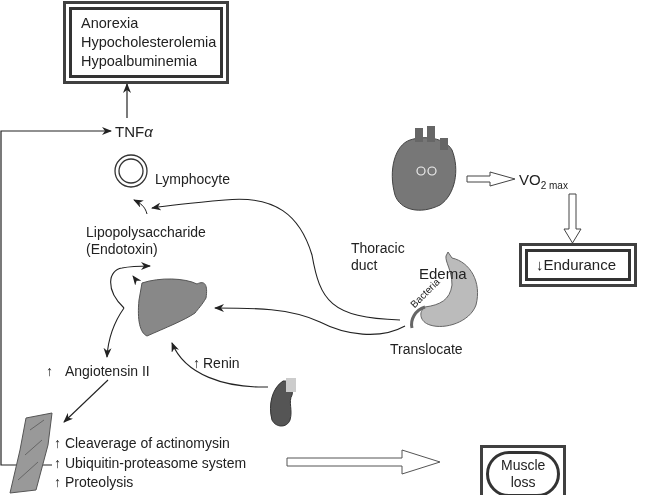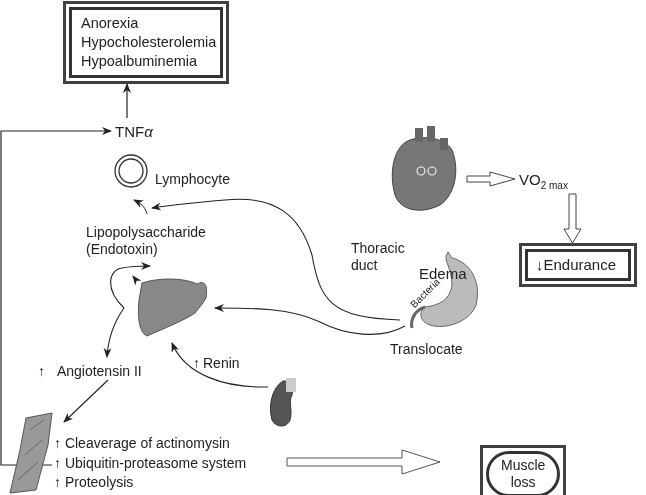--- a/index.html
+++ b/index.html
@@ -90,21 +90,21 @@
   <span>TNF</span><i>α</i>
 </div>
 
 <div class="t" style="left:155px; top:171px;">Lymphocyte</div>
 
 <div class="t" style="left:86px; top:224px;">
   <div>Lipopolysaccharide</div>
   <div>(Endotoxin)</div>
 </div>
 
-<div class="t" style="left:38px; top:363px;">
+<div class="t" style="left:46px; top:363px;">
   <span>↑</span>
   <span style="margin-left:8px;">Angiotensin II</span>
 </div>
 
 <div class="t" style="left:193px; top:355px;">
   <span>↑</span><span style="margin-left:3px;">Renin</span>
 </div>
 
 <div class="t" style="left:351px; top:240px;">
   <div>Thoracic</div>

